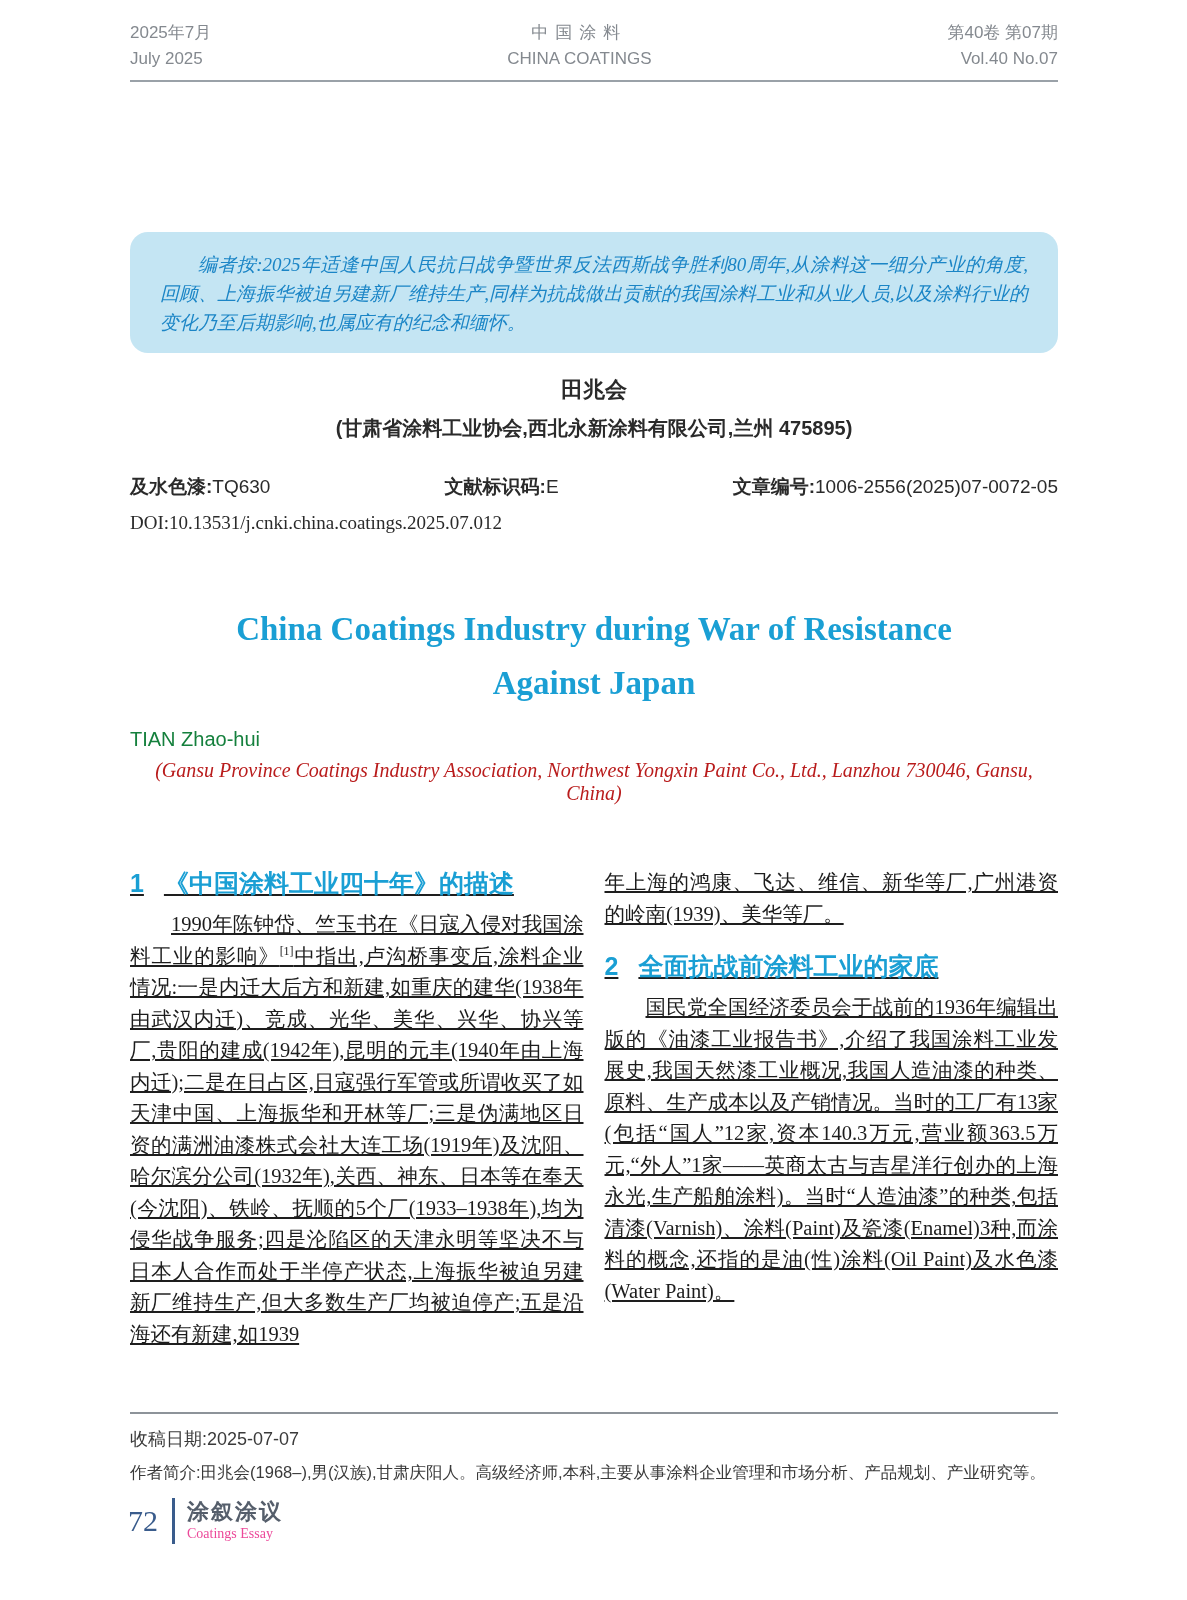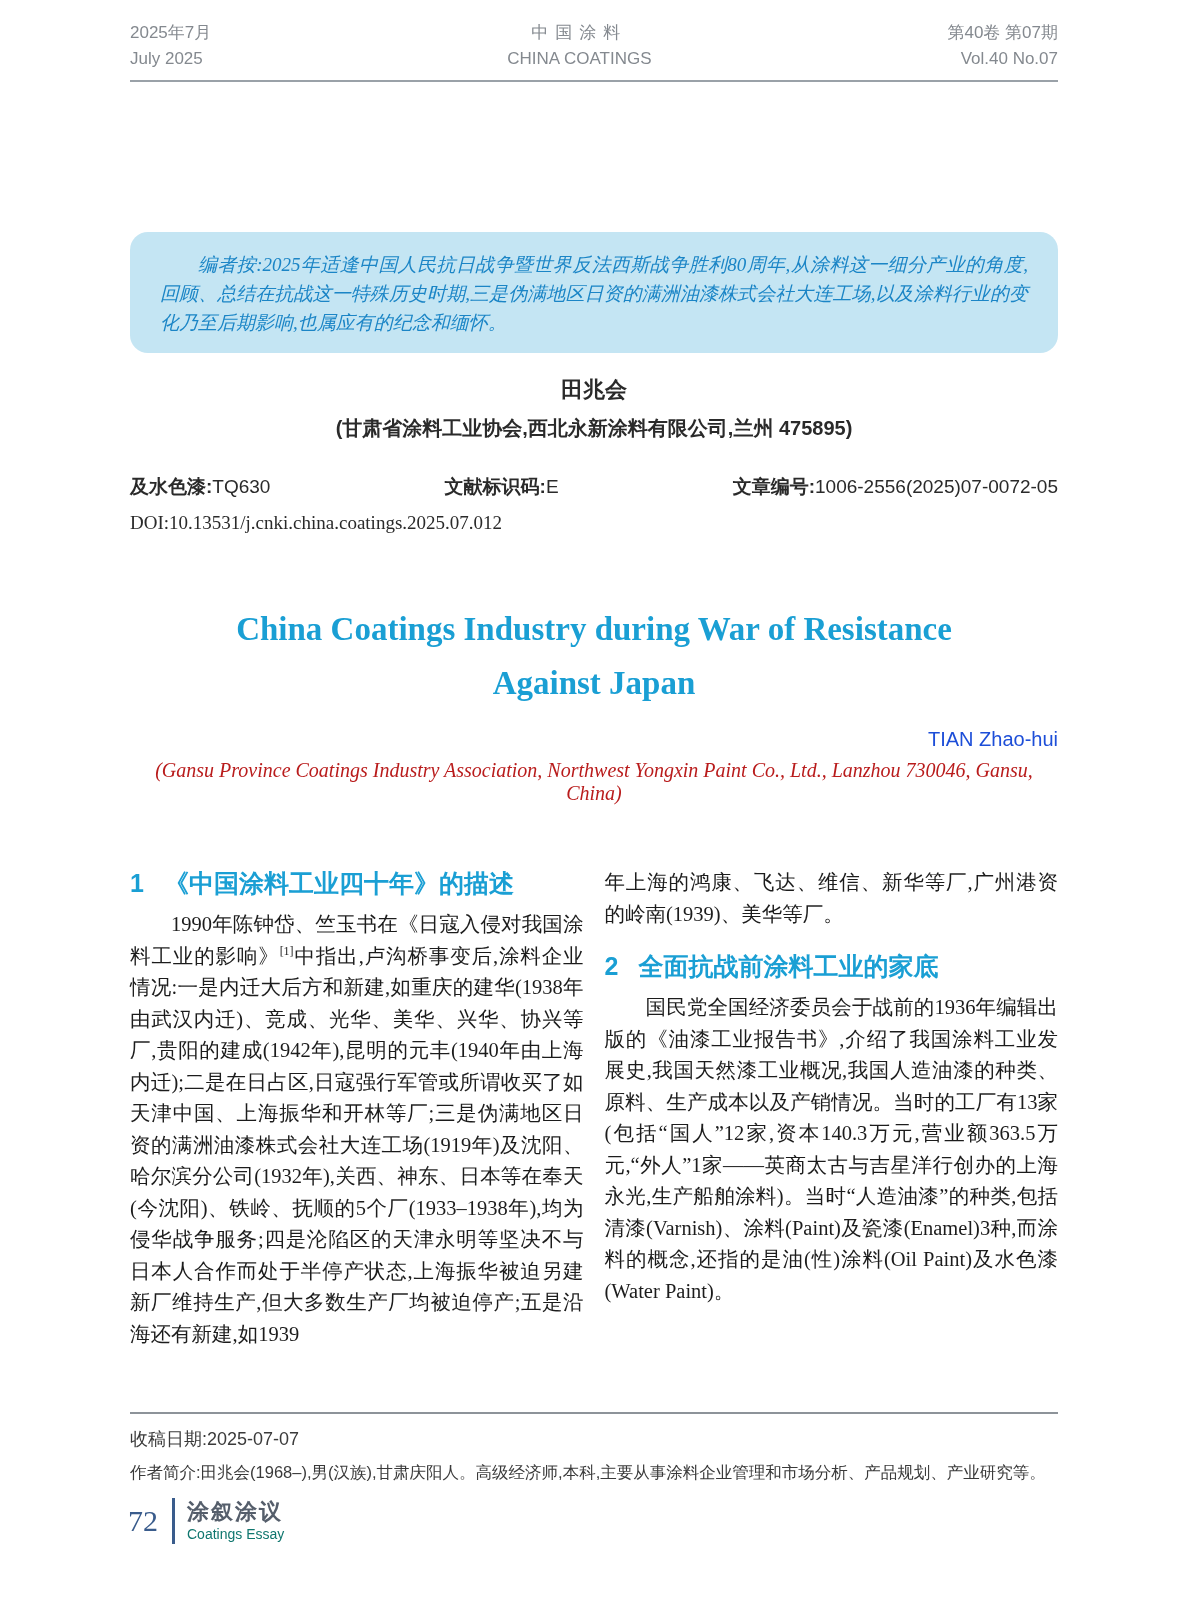--- a/index.html
+++ b/index.html
@@ -95,39 +95,40 @@
     margin-top: 68px;
     text-align: center;
     font-family: "Liberation Serif", serif;
     font-weight: bold;
     font-size: 33px;
     line-height: 54px;
     color: #1a9fd4;
   }
   .author-en {
     margin-top: 18px;
-    text-align: right;
+    text-align: left;
     font-family: "Liberation Sans", sans-serif;
     font-size: 20px;
-    color: #1d4ed8;
+    color: #15803d;
   }
   .affil-en {
     margin-top: 8px;
     text-align: center;
     font-family: "Liberation Serif", serif;
     font-style: italic;
     font-size: 20px;
     color: #b91c1c;
   }
 
   
   .body-cols {
     margin-top: 62px;
     display: flex;
     gap: 21px;
+    text-decoration: underline;
   }
   .col { flex: 1 1 0; min-width: 0; }
   .sec-heading {
     font-family: "Liberation Sans", sans-serif;
     font-weight: bold;
     font-size: 25px;
     line-height: 32px;
     color: #1a9fd4;
     margin-bottom: 10px;
   }
@@ -177,23 +178,23 @@
   }
   .footer-col .cn {
     font-family: "Liberation Sans", sans-serif;
     font-weight: bold;
     font-size: 22px;
     letter-spacing: 2px;
     color: #555e6b;
     line-height: 1.1;
   }
   .footer-col .en {
-    font-family: Liberation Sans, sans-serif;
+    font-family: Liberation Serif, serif;
     font-size: 14px;
-    color: #0f766e;
+    color: #ec4899;
     margin-top: 2px;
   }
 </style>
 </head>
 <body>
 
 <div class="page">
 
   <div class="journal-header">
     <div class="jh-left">
@@ -204,21 +205,21 @@
       <div class="cn">中国涂料</div>
       <div class="en">CHINA COATINGS</div>
     </div>
     <div class="jh-right">
       <div class="cn">第40卷 第07期</div>
       <div class="en">Vol.40 No.07</div>
     </div>
   </div>
 
   <div class="editor-note">
-    <p>编者按:2025年适逢中国人民抗日战争暨世界反法西斯战争胜利80周年,从涂料这一细分产业的角度,回顾、总结在抗战这一特殊历史时期,三是伪满地区日资的满洲油漆株式会社大连工场,以及涂料行业的变化乃至后期影响,也属应有的纪念和缅怀。</p>
+    <p>编者按:2025年适逢中国人民抗日战争暨世界反法西斯战争胜利80周年,从涂料这一细分产业的角度,回顾、上海振华被迫另建新厂维持生产,同样为抗战做出贡献的我国涂料工业和从业人员,以及涂料行业的变化乃至后期影响,也属应有的纪念和缅怀。</p>
   </div>
 
   <div class="author-cn">田兆会</div>
   <div class="affil-cn">(甘肃省涂料工业协会,西北永新涂料有限公司,兰州  475895)</div>
 
   <div class="meta-row">
     <div>
       <span class="label">及水色漆:</span><span>TQ630</span>
     </div>
     <div>

